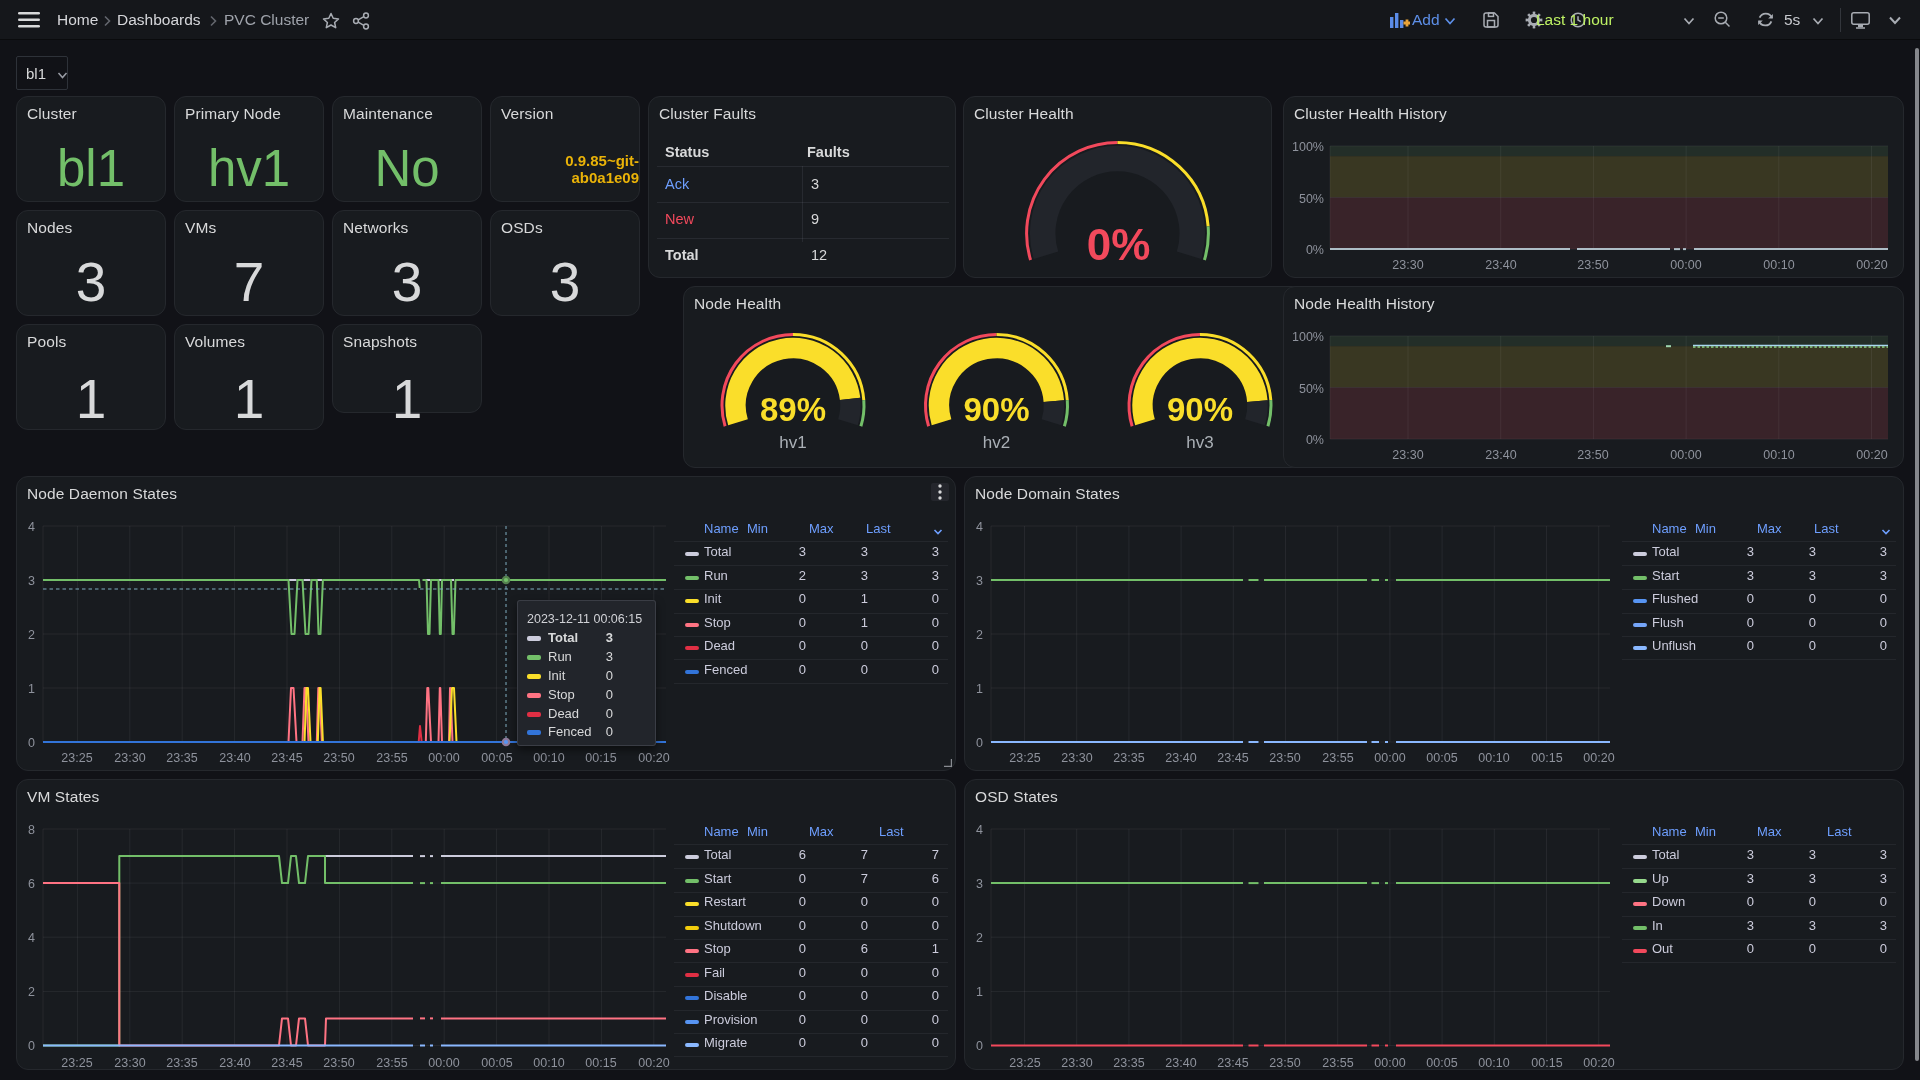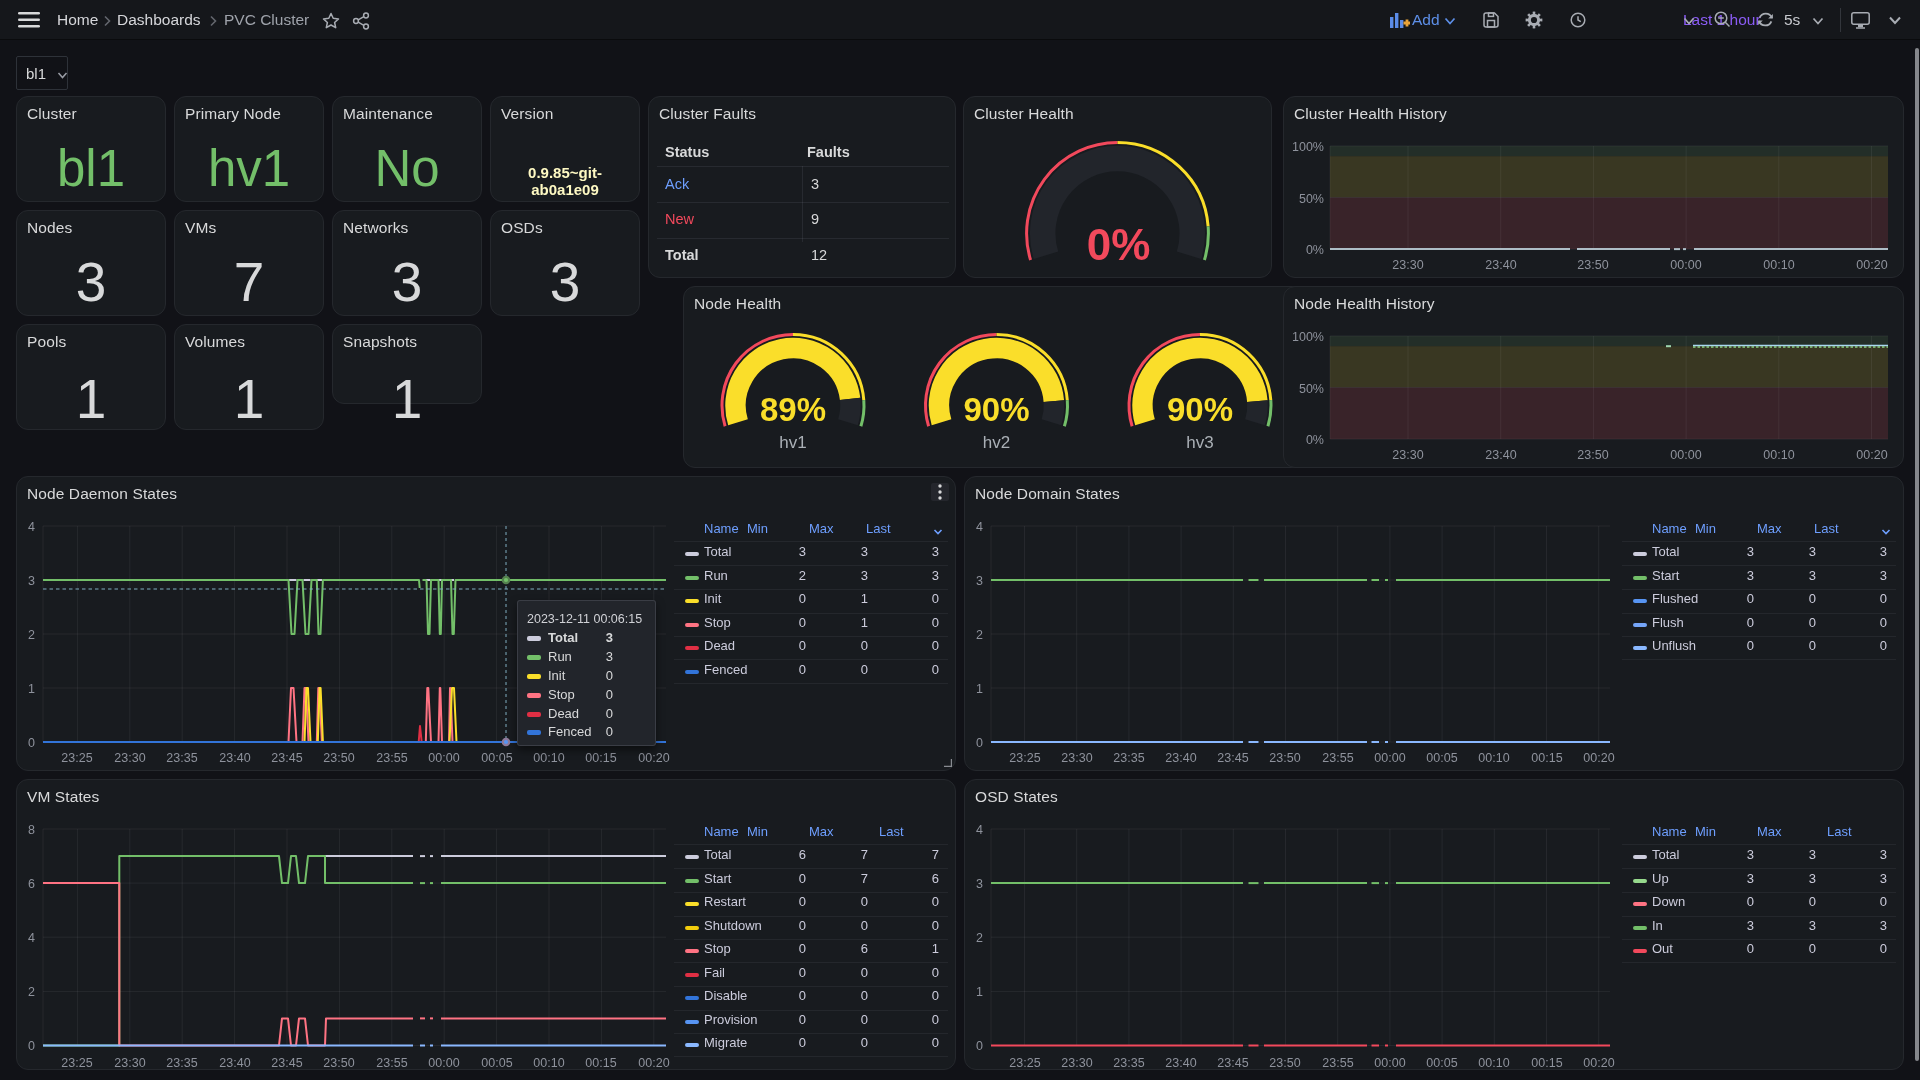--- a/index.html
+++ b/index.html
@@ -1,20 +1,20 @@
 <!DOCTYPE html>
 <html><head><meta charset="utf-8"><style>
 * { margin:0; padding:0; box-sizing:border-box; }
 html,body { width:1920px; height:1080px; background:#111217; font-family:"Liberation Sans",sans-serif; overflow:hidden; }
 .abs { position:absolute; }
 .navbar { position:absolute; left:0; top:0; width:1920px; height:40px; background:#15171b; border-bottom:1px solid #0a0b0d; }
 .panel { position:absolute; background:#181b1f; border:1px solid #25282d; border-radius:12px; }
 .ptitle { position:absolute; left:0; top:8px; font-size:15.5px; color:#d8d9da; font-weight:500; letter-spacing:0.1px; }
 .statval { position:absolute; left:0; width:100%; text-align:center; font-weight:500; line-height:1; transform:translateY(-50%); }
-.statver { position:absolute; left:0; top:67px; width:100%; text-align:center; color:#fef9c3; font-size:15px; font-weight:700; line-height:17px; }
+.statver { position:absolute; left:0; top:55px; width:100%; text-align:right; color:#eab308; font-size:15px; font-weight:700; line-height:17px; }
 .ftab { position:absolute; left:0; top:0; width:100%; height:100%; font-size:14.5px; color:#d8d9da; }
 .frow { position:absolute; left:16px; right:10px; height:22px; line-height:22px; }
 .fhead { font-weight:700; }
 .fc1 { position:absolute; left:0; }
 .fc2 { position:absolute; left:146px; }
 .fsep { position:absolute; left:8px; right:6px; height:1px; background:rgba(204,204,220,0.09); }
 .fvline { position:absolute; left:153px; top:69px; height:76px; width:1px; background:rgba(204,204,220,0.09); }
 .lhead { font-size:13px; color:#6e9fff; font-weight:500; height:20px; left:0; right:0; }
 .lrow { font-size:13px; color:#ccccdc; height:20px; left:0; right:0; transform:translateY(-50%); }
 .lr { text-align:left; }
@@ -74,21 +74,21 @@
   <rect x="5.5" y="1" width="5" height="3.4" fill="none" stroke="#a8acb3" stroke-width="1.5"></rect>
  </svg>
  <svg class="abs" width="18" height="18" style="left:1525px;top:11px">
   <path d="M 10.38 0.71 A 8.4 8.4 0 0 0 7.62 0.71 L 7.79 3.02 A 6.1 6.1 0 0 0 5.63 3.92 L 4.12 2.17 A 8.4 8.4 0 0 0 2.17 4.12 L 3.92 5.63 A 6.1 6.1 0 0 0 3.02 7.79 L 0.71 7.62 A 8.4 8.4 0 0 0 0.71 10.38 L 3.02 10.21 A 6.1 6.1 0 0 0 3.92 12.37 L 2.17 13.88 A 8.4 8.4 0 0 0 4.12 15.83 L 5.63 14.08 A 6.1 6.1 0 0 0 7.79 14.98 L 7.62 17.29 A 8.4 8.4 0 0 0 10.38 17.29 L 10.21 14.98 A 6.1 6.1 0 0 0 12.37 14.08 L 13.88 15.83 A 8.4 8.4 0 0 0 15.83 13.88 L 14.08 12.37 A 6.1 6.1 0 0 0 14.98 10.21 L 17.29 10.38 A 8.4 8.4 0 0 0 17.29 7.62 L 14.98 7.79 A 6.1 6.1 0 0 0 14.08 5.63 L 15.83 4.12 A 8.4 8.4 0 0 0 13.88 2.17 L 12.37 3.92 A 6.1 6.1 0 0 0 10.21 3.02 Z" fill="#a8acb3" fill-rule="evenodd"></path>
   <circle cx="9" cy="9" r="3.1" fill="#15171b"></circle>
  </svg>
  <svg class="abs" width="16" height="16" style="left:1570px;top:12px">
   <circle cx="8" cy="8" r="6.8" fill="none" stroke="#a8acb3" stroke-width="1.5"></circle>
   <path d="M8 4.2 L8 8 L10.8 9.6" fill="none" stroke="#a8acb3" stroke-width="1.5"></path>
  </svg>
- <span class="abs" style="left:1683px;top:11px;font-size:15.5px;color:#8b5cf6">Last 1 hour</span>
+ <span class="abs" style="left:1536px;top:11px;font-size:15.5px;color:#bef264">Last 1 hour</span>
  <svg class="abs" width="12" height="10" style="left:1683px;top:16px">
       <path d="M1.5 2.5 L6 7.5 L10.5 2.5" fill="none" stroke="#a8acb3" stroke-width="1.7"></path>
     </svg>
  <svg class="abs" width="17" height="17" style="left:1714px;top:11px">
   <circle cx="7" cy="7" r="5.8" fill="none" stroke="#a8acb3" stroke-width="1.5"></circle>
   <line x1="4.2" y1="7" x2="9.8" y2="7" stroke="#a8acb3" stroke-width="1.5"></line>
   <line x1="11.3" y1="11.3" x2="15.5" y2="15.5" stroke="#a8acb3" stroke-width="1.5"></line>
  </svg>
  <svg class="abs" width="17" height="17" style="left:1757px;top:11px">
   <path d="M2.6 6.7 A6.6 6.6 0 0 1 14.9 6.9 M14.4 10.3 A6.6 6.6 0 0 1 2.1 10.1" fill="none" stroke="#a8acb3" stroke-width="1.8"></path>
@@ -149,21 +149,21 @@
     <div class="statval" style="color:#d8d9da;font-size:55px;top:71px">3</div>
   </div>
 <div class="panel" style="left:16px;top:324px;width:150px;height:106px">
     <div class="ptitle" style="padding-left:10px">Pools</div>
     <div class="statval" style="color:#d8d9da;font-size:55px;top:74px">1</div>
   </div>
 <div class="panel" style="left:174px;top:324px;width:150px;height:106px">
     <div class="ptitle" style="padding-left:10px">Volumes</div>
     <div class="statval" style="color:#d8d9da;font-size:55px;top:74px">1</div>
   </div>
-<div class="panel" style="left:332px;top:324px;width:150px;height:80px">
+<div class="panel" style="left:332px;top:324px;width:150px;height:89px">
     <div class="ptitle" style="padding-left:10px">Snapshots</div>
     <div class="statval" style="color:#d8d9da;font-size:55px;top:74px">1</div>
   </div>
 <div class="panel" style="left:648px;top:96px;width:308px;height:182px">
     <div class="ptitle" style="padding-left:10px">Cluster Faults</div>
 <div class="ftab">
  <div class="frow fhead" style="top:44px">
         <span class="fc1">Status</span>
         <span class="fc2" style="left:142px">Faults</span>
       </div>

